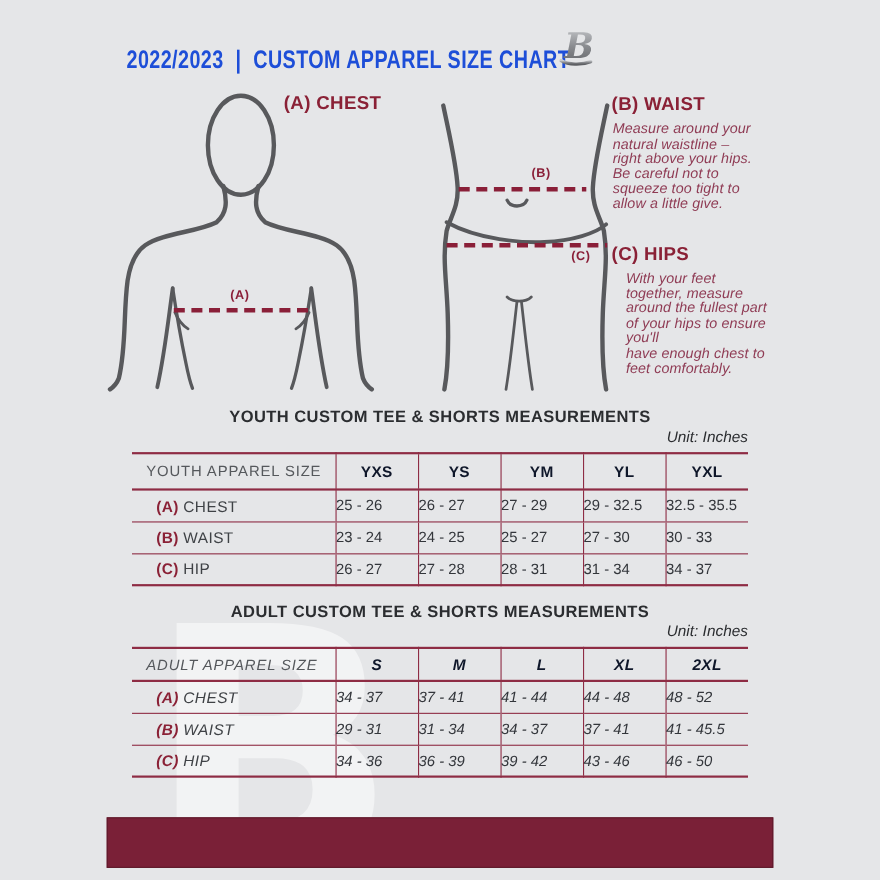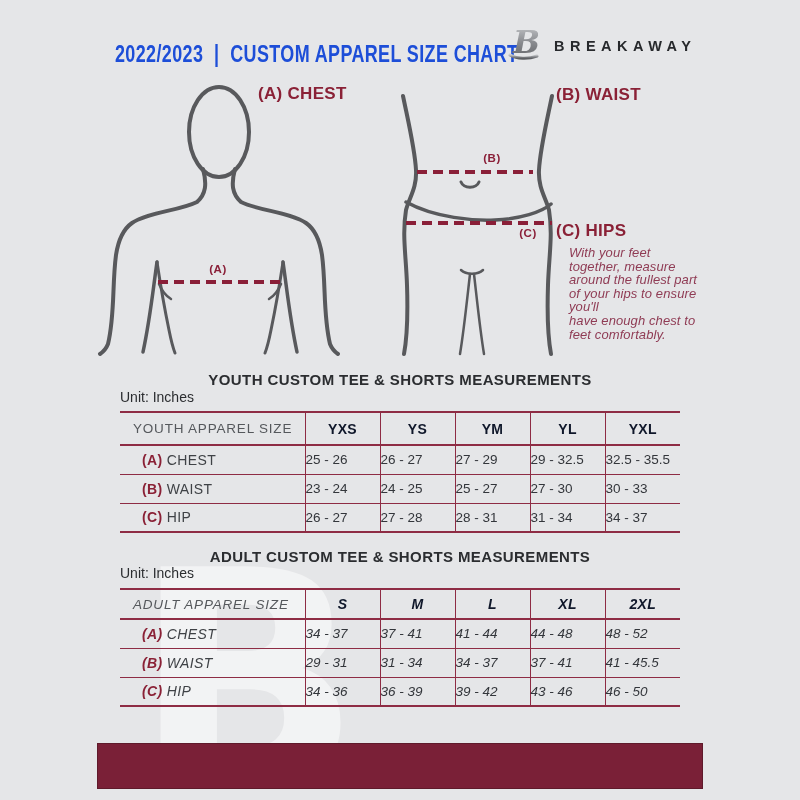--- a/index.html
+++ b/index.html
@@ -34,21 +34,21 @@
   
   .diagram-label { width:36px; text-align:center; font-weight:700; font-size:11.5px;
                    color:#8a1f38; letter-spacing:0.5px; }
   #label-a { left:200px; top:263px; }
   #label-b { left:474px; top:152px; }
   #label-c { left:510px; top:227px; }
 
   
   .section-title { left:120px; width:560px; text-align:center; font-weight:700;
                    font-size:15px; letter-spacing:0.4px; color:#2b2d30; }
-  .section-unit  { left:120px; width:560px; text-align:left; 
+  .section-unit  { left:120px; width:560px; text-align:right; font-style:italic;
                    font-size:14px; color:#2b2d30; }
   #youth-title { top:371px; }  #youth-unit { top:389px; }
   #adult-title { top:548px; }  #adult-unit { top:565px; }
 
   
   .tablewrap { left:120px; width:560px; }
   #youth-table-wrap { top:411px; } #adult-table-wrap { top:588px;font-style:italic; }
   table { width:560px; border-collapse:collapse; table-layout:fixed;
           border-top:2px solid #8e2c44; border-bottom:2px solid #8e2c44; }
   col.c-label { width:185px; } col.c-size { width:75px; }
@@ -112,26 +112,33 @@
       <defs>
         <linearGradient id="silver" x1="0" y1="0" x2="0" y2="1">
           <stop offset="0" stop-color="#c9cbce"></stop>
           <stop offset="0.5" stop-color="#8a8c90"></stop>
           <stop offset="1" stop-color="#5e6064"></stop>
         </linearGradient>
       </defs>
       <text x="5" y="31" font-family="DejaVu Serif, serif" font-style="italic" font-weight="bold" font-size="32" fill="url(#silver)">B</text>
       <path d="M 2,33 C 9,37 20,37.5 29,34" stroke="url(#silver)" stroke-width="3" fill="none" stroke-linecap="round"></path>
     </svg>
-    <span class="brand-name">BREAKAWAY</span>
   </div>
 
   <div id="chest-head" class="txt instr-head">(A) CHEST</div>
 
   <div id="waist-head" class="txt instr-head">(B) WAIST</div>
+  <div id="waist-lines" class="txt instr-lines">
+    <div>Measure around your</div>
+    <div>natural waistline –</div>
+    <div>right above your hips.</div>
+    <div>Be careful not to</div>
+    <div>squeeze too tight to</div>
+    <div>allow a little give.</div>
+  </div>
 
   <div id="hips-head" class="txt instr-head">(C) HIPS</div>
   <div id="hips-lines" class="txt instr-lines">
     <div>With your feet</div>
     <div>together, measure</div>
     <div>around the fullest part</div>
     <div>of your hips to ensure</div>
     <div>you'll</div>
     <div>have enough chest to</div>
     <div>feet comfortably.</div>

